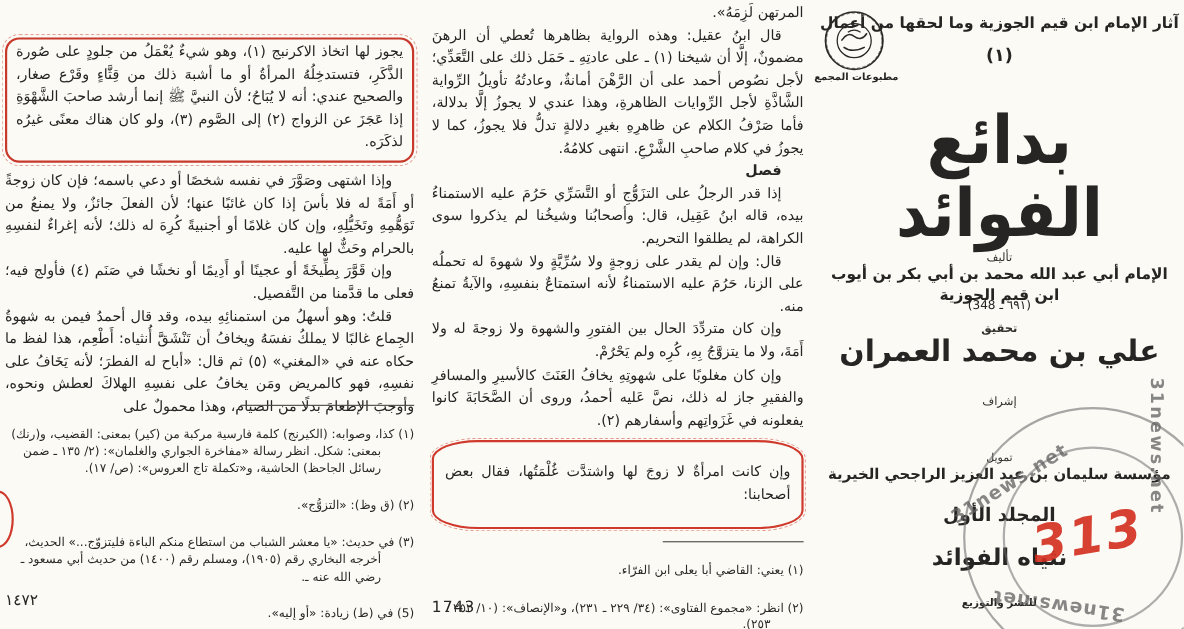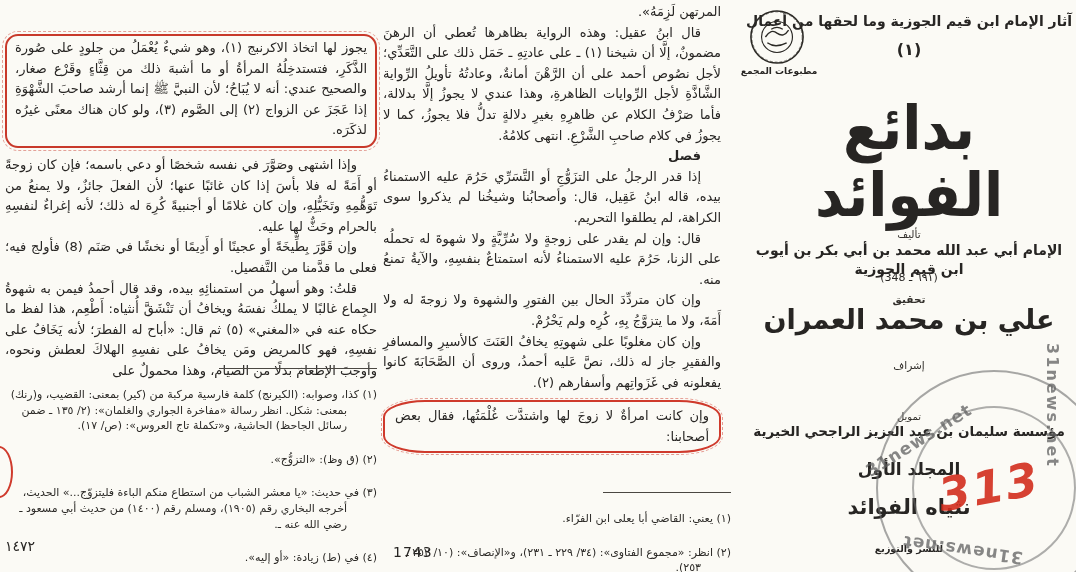--- a/index.html
+++ b/index.html
@@ -11,21 +11,21 @@
   }
   .page{position:absolute;top:2px;direction:rtl;}
   .body-text p{margin:0;font-size:13px;line-height:20.6px;text-align:justify;text-justify:inter-word;text-indent:20px;}
   .body-text p.noindent{text-indent:0;}
   .red-box{
     border:2px solid #c8392b;border-radius:13px;
     outline:1px dashed rgba(200,57,43,.45);outline-offset:2px;
     padding:2px 8px 5px;margin:0 0 7px 0;
   }
   .red-ellipse{
-    margin-top:7px;padding:4px 10px;
+    margin-top:7px;padding:18px 10px;
     border:2px solid #cf3a2c;border-radius:42px/17px;
     outline:1px dashed rgba(207,58,44,.5);outline-offset:1px;
   }
   .fn-block{position:absolute;direction:rtl;font-size:11px;line-height:1.42;text-align:right;color:#2c2a27;}
   .fn-sep{width:158px;border-top:1.5px solid #4a4742;margin:0 0 5px 0;}
   .fn{padding-right:30px;text-indent:-30px;margin:18px 0 1px 0;}
   .page-number{position:absolute;width:100%;text-align:left;font-size:14px;letter-spacing:1px;}
   
   .tp{position:absolute;left:742px;top:0;width:334px;height:572px;text-align:center;}
   .tp .abs{position:absolute;left:0;right:0;}
@@ -61,36 +61,36 @@
   .section-heading{text-align:center;font-weight:bold;font-size:14px;margin:9px 0 7px;text-indent:0;}
 </style>
 </head>
 <body>
 
 <div class="page body-text" style="left:5px;width:372px;margin-top:32px;">
   <div class="red-box">
     <p class="noindent">يجوز لها اتخاذ الاكرنبج (١)، وهو شيءٌ يُعْمَلُ من جلودٍ على صُورة الذَّكَرِ، فتستدخِلُهُ المرأةُ أو ما أشبهَ ذلك من قِثَّاءٍ وقَرْع صغار، والصحيح عندي: أنه لا يُبَاحُ؛ لأن النبيَّ ﷺ إنما أرشد صاحبَ الشَّهْوَةِ إذا عَجَزَ عن الزواج (٢) إلى الصَّوم (٣)، ولو كان هناك معنًى غيرُه لذكَرَه.</p>
   </div>
   <p>وإذا اشتهى وصَوَّرَ في نفسه شخصًا أو دعي باسمه؛ فإن كان زوجةً أو أَمَةً له فلا بأسَ إذا كان غائبًا عنها؛ لأن الفعلَ جائزٌ، ولا يمنعُ من تَوَهُّمِهِ وتَخَيُّلِهِ، وإن كان غلامًا أو أجنبيةً كُرِهَ له ذلك؛ لأنه إغراءٌ لنفسِهِ بالحرام وحَثٌّ لها عليه.</p>
-  <p>وإن قَوَّرَ بِطِّيخَةً أو عجينًا أو أَدِيمًا أو نخشًا في صَنَم (8) فأولج فيه؛ فعلى ما قدَّمنا من التَّفصيل.</p>
+  <p>وإن قَوَّرَ بِطِّيخَةً أو عجينًا أو أَدِيمًا أو نخشًا في صَنَم (٤) فأولج فيه؛ فعلى ما قدَّمنا من التَّفصيل.</p>
   <p>قلتُ: وهو أسهلُ من استمنائِهِ بيده، وقد قال أحمدُ فيمن به شهوةُ الجِماع غالبًا لا يملكُ نفسَهُ ويخافُ أن تَنْشَقَّ أُنثياه: أَطْعِم، هذا لفظ ما حكاه عنه في «المغني» (٥) ثم قال: «أباح له الفطرَ؛ لأنه يَخَافُ على نفسِهِ، فهو كالمريض ومَن يخافُ على نفسِهِ الهلاكَ لعطش ونحوه، وأوجبَ الإطعامَ بدلًا من الصيام، وهذا محمولٌ على</p>
 </div>
 
 <div class="fn-block" style="left:5px;top:368px;width:372px;">
   <div class="fn-sep"></div>
   <div class="fn">(١) كذا، وصوابه: (الكيرنج) كلمة فارسية مركبة من (كير) بمعنى: القضيب، و(رنك) بمعنى: شكل. انظر رسالة «مفاخرة الجواري والغلمان»: (٢/ ١٣٥ ـ ضمن رسائل الجاحظ) الحاشية، و«تكملة تاج العروس»: (ص/ ١٧).</div>
   <div class="fn">(٢) (ق وظ): «التزوُّج».</div>
   <div class="fn">(٣) في حديث: «يا معشر الشباب من استطاع منكم الباءة فليتزوّج...» الحديث، أخرجه البخاري رقم (١٩٠٥)، ومسلم رقم (١٤٠٠) من حديث أبي مسعود ـ رضي الله عنه ـ.</div>
-  <div class="fn">(٤) في (ط) زيادة: «أو إليه».</div>
+  <div class="fn">(5) في (ط) زيادة: «أو إليه».</div>
   <div class="fn">(٥) (٤/ ٣٩٦ ـ 244).</div>
 </div>
 <div class="page-number" style="left:5px;top:538px;width:372px;position:absolute;">١٤٧٢</div>
 <div class="pen-bracket"></div>
 
-<div class="page body-text" style="left:383px;width:338px;">
+<div class="page body-text" style="left:393px;width:338px;">
   <p class="noindent">المرتهن لَزِمَهُ».</p>
   <p>قال ابنُ عقيل: وهذه الرواية بظاهرها تُعطي أن الرهنَ مضمونٌ، إلَّا أن شيخنا (١) ـ على عادتِهِ ـ حَمَل ذلك على التَّعَدِّي؛ لأجل نصُوص أحمد على أن الرَّهْنَ أمانةٌ، وعادتُهُ تأويلُ الرِّواية الشَّاذَّةِ لأجل الرِّوايات الظاهرةِ، وهذا عندي لا يجوزُ إلَّا بدلالة، فأما صَرْفُ الكلام عن ظاهرِهِ بغيرِ دلالةٍ تدلُّ فلا يجوزُ، كما لا يجوزُ في كلام صاحبِ الشَّرْعِ. انتهى كلامُهُ.</p>
   <p class="section-heading">فصل</p>
   <p>إذا قدر الرجلُ على التزَوُّجِ أو التَّسَرِّي حَرُمَ عليه الاستمناءُ بيده، قاله ابنُ عَقِيل، قال: وأصحابُنا وشيخُنا لم يذكروا سوى الكراهة، لم يطلقوا التحريم.</p>
   <p>قال: وإن لم يقدر على زوجةٍ ولا سُرِّيَّةٍ ولا شهوةَ له تحملُه على الزنا، حَرُمَ عليه الاستمناءُ لأنه استمتاعٌ بنفسِهِ، والآيةُ تمنعُ منه.</p>
   <p>وإن كان متردِّدَ الحال بين الفتورِ والشهوة ولا زوجةَ له ولا أَمَةَ، ولا ما يتزوَّجُ بِهِ، كُرِه ولم يَحْرُمْ.</p>
   <p>وإن كان مغلوبًا على شهوتِهِ يخافُ العَنَتَ كالأسيرِ والمسافرِ والفقيرِ جاز له ذلك، نصَّ عَليه أحمدُ، وروى أن الصَّحَابَةَ كانوا يفعلونه في غَزَواتِهم وأسفارهم (٢).</p>
   <div class="red-ellipse">
     <p class="noindent">وإن كانت امرأةٌ لا زوجَ لها واشتدَّت غُلْمَتُها، فقال بعض أصحابنا:</p>
   </div>

